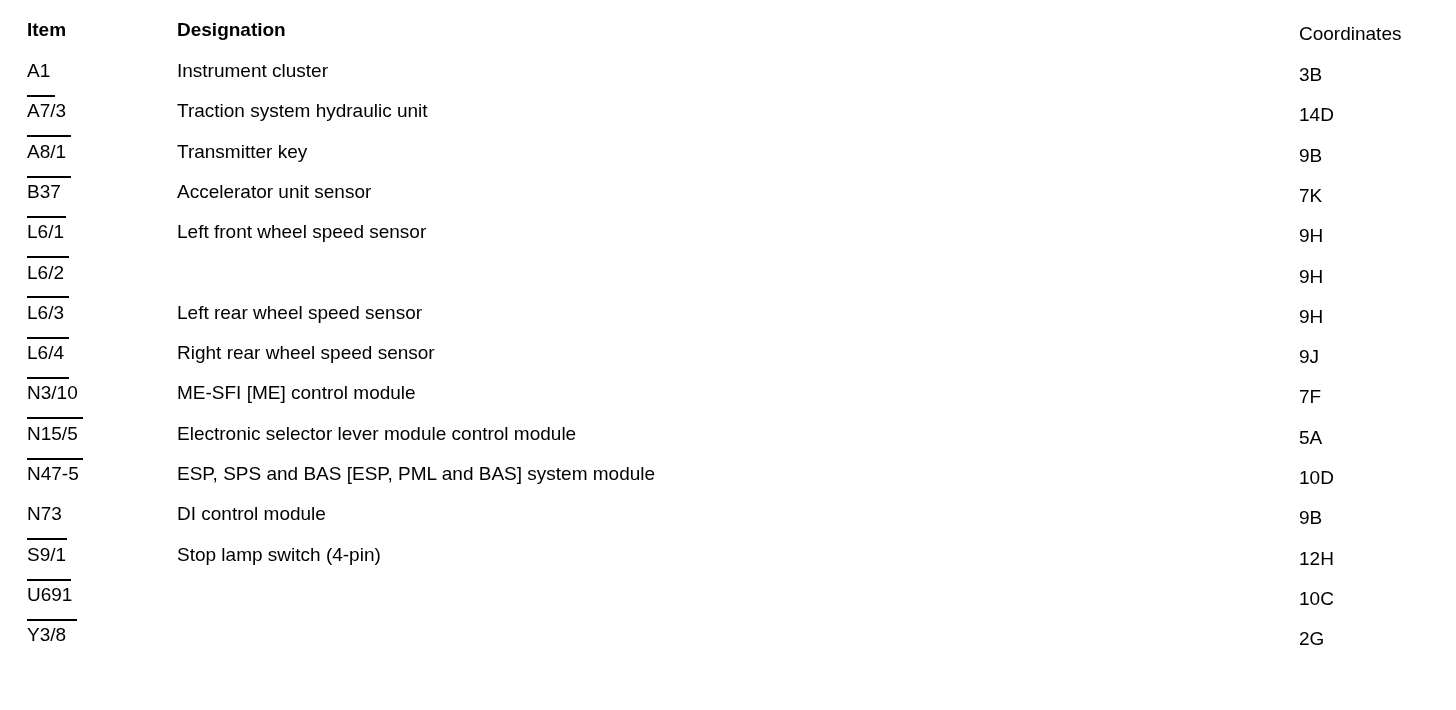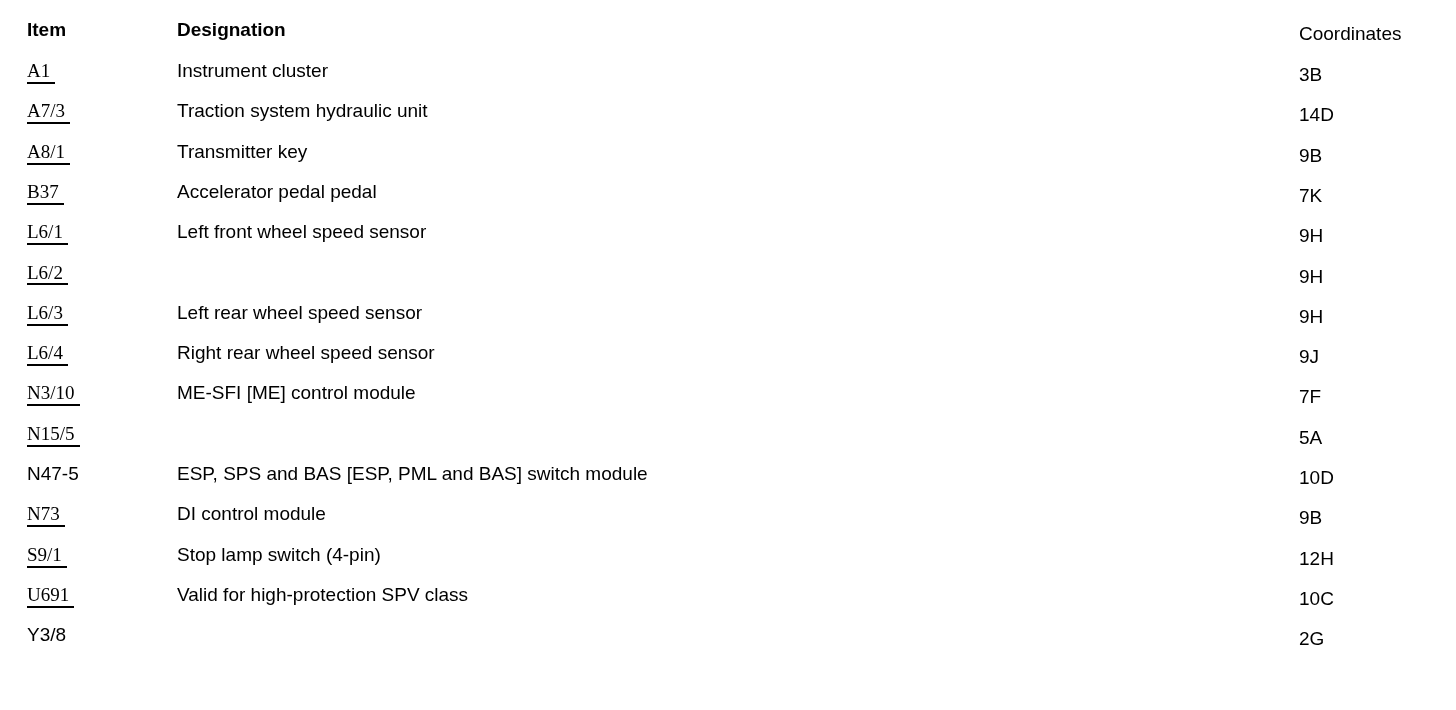--- a/index.html
+++ b/index.html
@@ -58,24 +58,23 @@
   .header .col-designation {
     font-weight: bold;
   }
   .header .col-coordinates {
     font-weight: normal;
   }
 
   .linked {
     border-bottom: 2px solid #000000;
     padding-right: 5px;
-    padding-bottom: 1px;
+    padding-bottom: 14px;
     display: inline-block;
     line-height: 1.05;
-    font-family: Liberation Serif, serif;
   }
   .plain {
     display: inline-block;
     line-height: 1.05;
   }
 </style>
 </head>
 <body>
 
 <div class="legend-table">
@@ -103,21 +102,21 @@
         <div class="col-designation"><span class="plain">Traction system hydraulic unit</span></div>
         <div class="col-coordinates"><span class="plain">14D</span></div>
       </div>
       <div class="row" style="top: 131.6px;">
         <div class="col-item"><span class="linked">A8/1</span></div>
         <div class="col-designation"><span class="plain">Transmitter key</span></div>
         <div class="col-coordinates"><span class="plain">9B</span></div>
       </div>
       <div class="row" style="top: 171.9px;">
         <div class="col-item"><span class="linked">B37</span></div>
-        <div class="col-designation"><span class="plain">Accelerator pedal pedal</span></div>
+        <div class="col-designation"><span class="plain">Accelerator unit sensor</span></div>
         <div class="col-coordinates"><span class="plain">7K</span></div>
       </div>
       <div class="row" style="top: 212.2px;">
         <div class="col-item"><span class="linked">L6/1</span></div>
         <div class="col-designation"><span class="plain">Left front wheel speed sensor</span></div>
         <div class="col-coordinates"><span class="plain">9H</span></div>
       </div>
       <div class="row" style="top: 252.5px;">
         <div class="col-item"><span class="linked">L6/2</span></div>
         <div class="col-coordinates"><span class="plain">9H</span></div>
@@ -132,40 +131,40 @@
         <div class="col-designation"><span class="plain">Right rear wheel speed sensor</span></div>
         <div class="col-coordinates"><span class="plain">9J</span></div>
       </div>
       <div class="row" style="top: 373.4px;">
         <div class="col-item"><span class="linked">N3/10</span></div>
         <div class="col-designation"><span class="plain">ME-SFI [ME] control module</span></div>
         <div class="col-coordinates"><span class="plain">7F</span></div>
       </div>
       <div class="row" style="top: 413.7px; text-align: right;">
         <div class="col-item"><span class="linked">N15/5</span></div>
+        <div class="col-designation"><span class="plain">Electronic selector lever module control module</span></div>
         <div class="col-coordinates"><span class="plain">5A</span></div>
       </div>
       <div class="row" style="top: 454px;">
         <div class="col-item"><span class="plain">N47-5</span></div>
-        <div class="col-designation"><span class="plain">ESP, SPS and BAS [ESP, PML and BAS] switch module</span></div>
+        <div class="col-designation"><span class="plain">ESP, SPS and BAS [ESP, PML and BAS] system module</span></div>
         <div class="col-coordinates"><span class="plain">10D</span></div>
       </div>
       <div class="row" style="top: 494.3px;">
         <div class="col-item"><span class="linked">N73</span></div>
         <div class="col-designation"><span class="plain">DI control module</span></div>
         <div class="col-coordinates"><span class="plain">9B</span></div>
       </div>
       <div class="row" style="top: 534.6px;">
         <div class="col-item"><span class="linked">S9/1</span></div>
         <div class="col-designation"><span class="plain">Stop lamp switch (4-pin)</span></div>
         <div class="col-coordinates"><span class="plain">12H</span></div>
       </div>
       <div class="row" style="top: 574.9px;">
         <div class="col-item"><span class="linked">U691</span></div>
-        <div class="col-designation"><span class="plain">Valid for high-protection SPV class</span></div>
         <div class="col-coordinates"><span class="plain">10C</span></div>
       </div>
       <div class="row" style="top: 615.2px;">
         <div class="col-item"><span class="plain">Y3/8</span></div>
         <div class="col-coordinates"><span class="plain">2G</span></div>
       </div>
     </div>
 
 </div>
 

